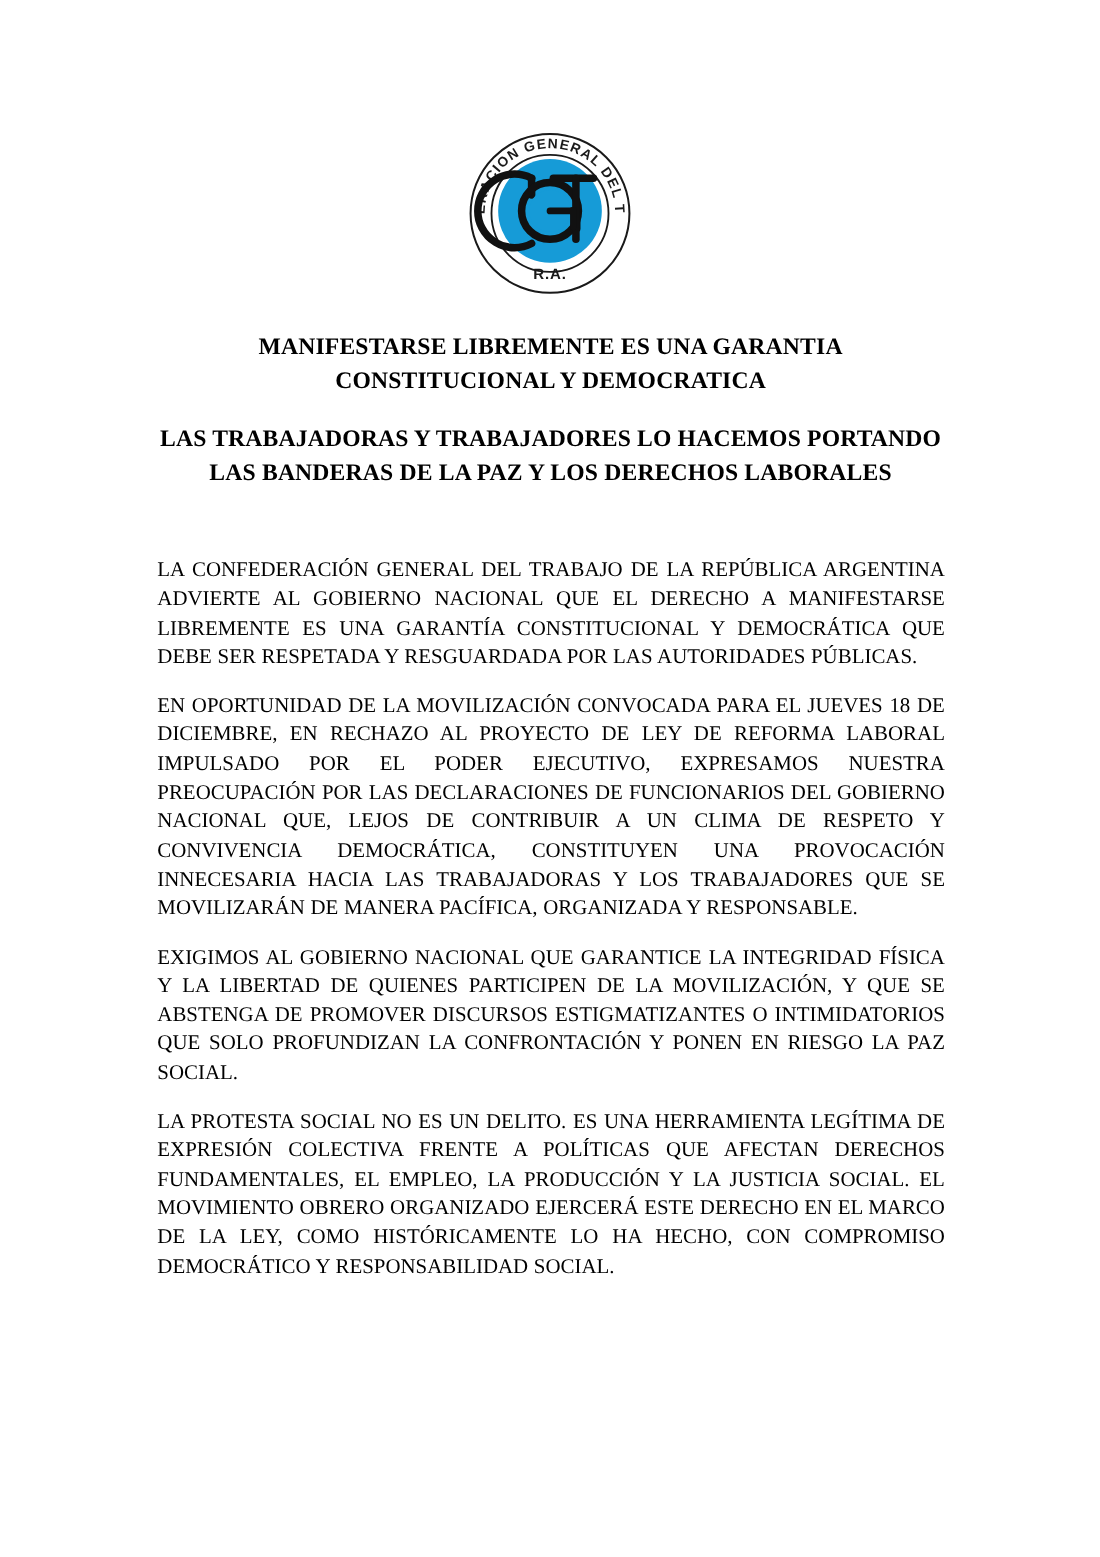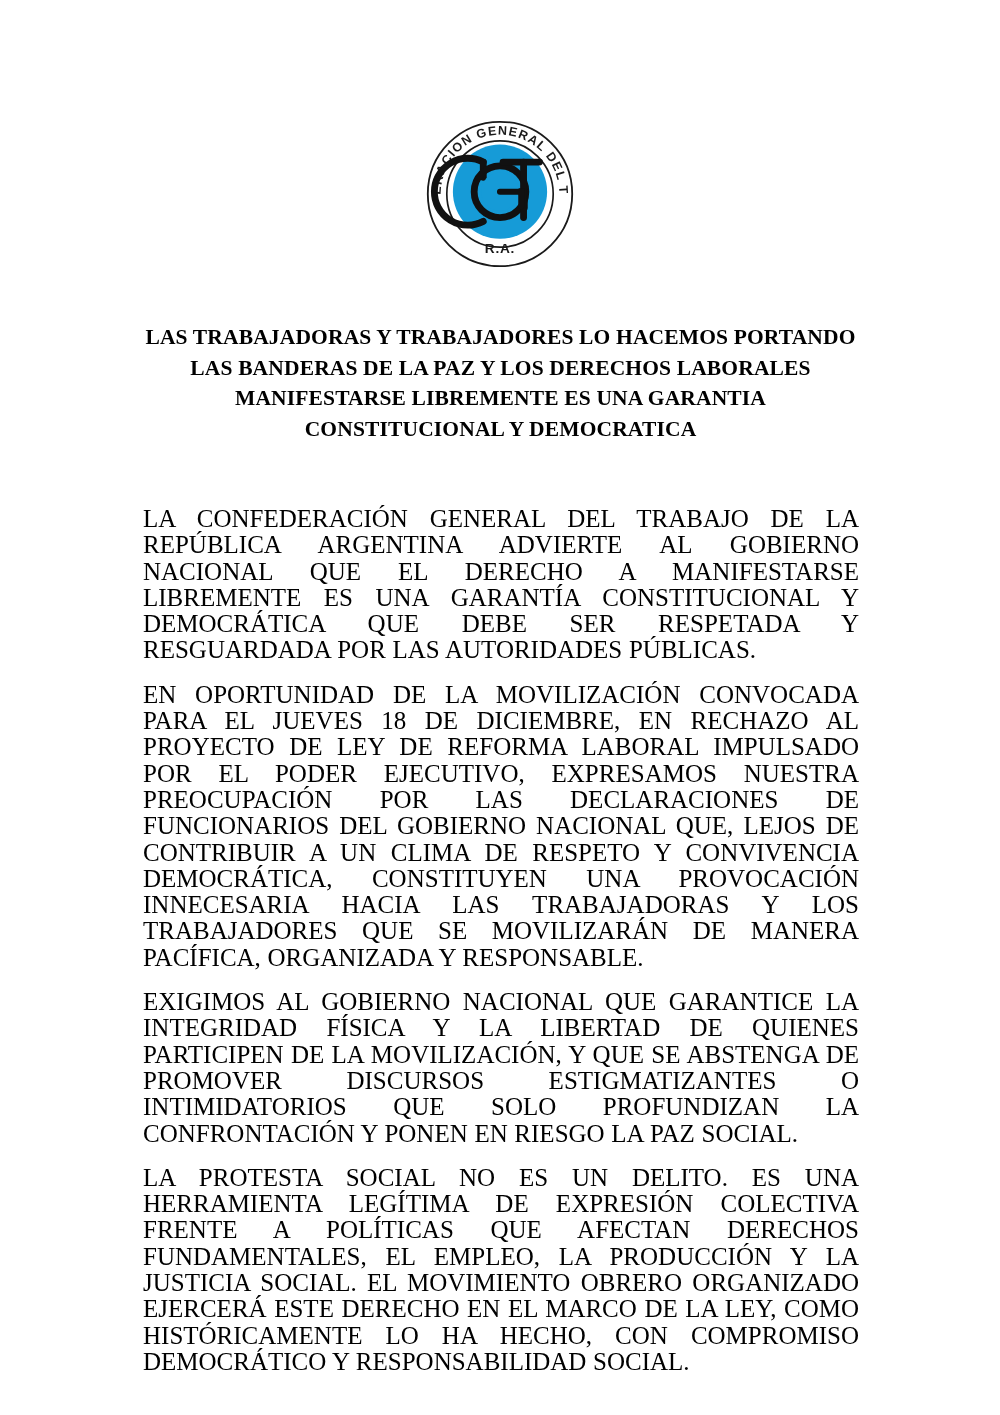--- a/index.html
+++ b/index.html
@@ -72,21 +72,21 @@
   
   .body-text {
     position: absolute;
     top: 506px;
     left: 143px;
     width: 716px;
   }
   .para {
     text-align: justify;
     text-align-last: left;
-    font-size: 25px;
+    font-size: 19px;
     line-height: 26.3px;
     margin: 0 0 18px 0;
     word-spacing: 0.4px;
   }
   .para:last-child {
     margin-bottom: 0;
   }
 </style>
 </head>
 <body>
@@ -127,27 +127,27 @@
         <circle cx="100" cy="97" r="25" fill="#169BD7"></circle>
         <path d="M 100,97 L 128,97 L 128,116" fill="none" stroke="#111111" stroke-width="8" stroke-linecap="round"></path>
 
         <text x="100" y="178" text-anchor="middle" font-family="Liberation Sans, sans-serif" font-size="18" font-weight="bold" fill="#1a1a1a" letter-spacing="1">R.A.</text>
       </svg>
     </div>
   </div>
 
   <div class="headings">
 
-    <div class="heading-block second">
-      <span class="heading-line">LAS TRABAJADORAS Y TRABAJADORES LO HACEMOS PORTANDO LAS BANDERAS DE LA PAZ Y LOS DERECHOS LABORALES</span>
-    </div>
-
     <div class="heading-block first">
       <span class="heading-line">MANIFESTARSE LIBREMENTE ES UNA GARANTIA</span>
       <span class="heading-line">CONSTITUCIONAL Y DEMOCRATICA</span>
+    </div>
+
+    <div class="heading-block second">
+      <span class="heading-line">LAS TRABAJADORAS Y TRABAJADORES LO HACEMOS PORTANDO LAS BANDERAS DE LA PAZ Y LOS DERECHOS LABORALES</span>
     </div>
 
   </div>
 
   <div class="body-text">
     <p class="para">LA CONFEDERACIÓN GENERAL DEL TRABAJO DE LA REPÚBLICA ARGENTINA ADVIERTE AL GOBIERNO NACIONAL QUE EL DERECHO A MANIFESTARSE LIBREMENTE ES UNA GARANTÍA CONSTITUCIONAL Y DEMOCRÁTICA QUE DEBE SER RESPETADA Y RESGUARDADA POR LAS AUTORIDADES PÚBLICAS.</p>
     <p class="para">EN OPORTUNIDAD DE LA MOVILIZACIÓN CONVOCADA PARA EL JUEVES 18 DE DICIEMBRE, EN RECHAZO AL PROYECTO DE LEY DE REFORMA LABORAL IMPULSADO POR EL PODER EJECUTIVO, EXPRESAMOS NUESTRA PREOCUPACIÓN POR LAS DECLARACIONES DE FUNCIONARIOS DEL GOBIERNO NACIONAL QUE, LEJOS DE CONTRIBUIR A UN CLIMA DE RESPETO Y CONVIVENCIA DEMOCRÁTICA, CONSTITUYEN UNA PROVOCACIÓN INNECESARIA HACIA LAS TRABAJADORAS Y LOS TRABAJADORES QUE SE MOVILIZARÁN DE MANERA PACÍFICA, ORGANIZADA Y RESPONSABLE.</p>
     <p class="para">EXIGIMOS AL GOBIERNO NACIONAL QUE GARANTICE LA INTEGRIDAD FÍSICA Y LA LIBERTAD DE QUIENES PARTICIPEN DE LA MOVILIZACIÓN, Y QUE SE ABSTENGA DE PROMOVER DISCURSOS ESTIGMATIZANTES O INTIMIDATORIOS QUE SOLO PROFUNDIZAN LA CONFRONTACIÓN Y PONEN EN RIESGO LA PAZ SOCIAL.</p>
     <p class="para">LA PROTESTA SOCIAL NO ES UN DELITO. ES UNA HERRAMIENTA LEGÍTIMA DE EXPRESIÓN COLECTIVA FRENTE A POLÍTICAS QUE AFECTAN DERECHOS FUNDAMENTALES, EL EMPLEO, LA PRODUCCIÓN Y LA JUSTICIA SOCIAL. EL MOVIMIENTO OBRERO ORGANIZADO EJERCERÁ ESTE DERECHO EN EL MARCO DE LA LEY, COMO HISTÓRICAMENTE LO HA HECHO, CON COMPROMISO DEMOCRÁTICO Y RESPONSABILIDAD SOCIAL.</p>
   </div>

